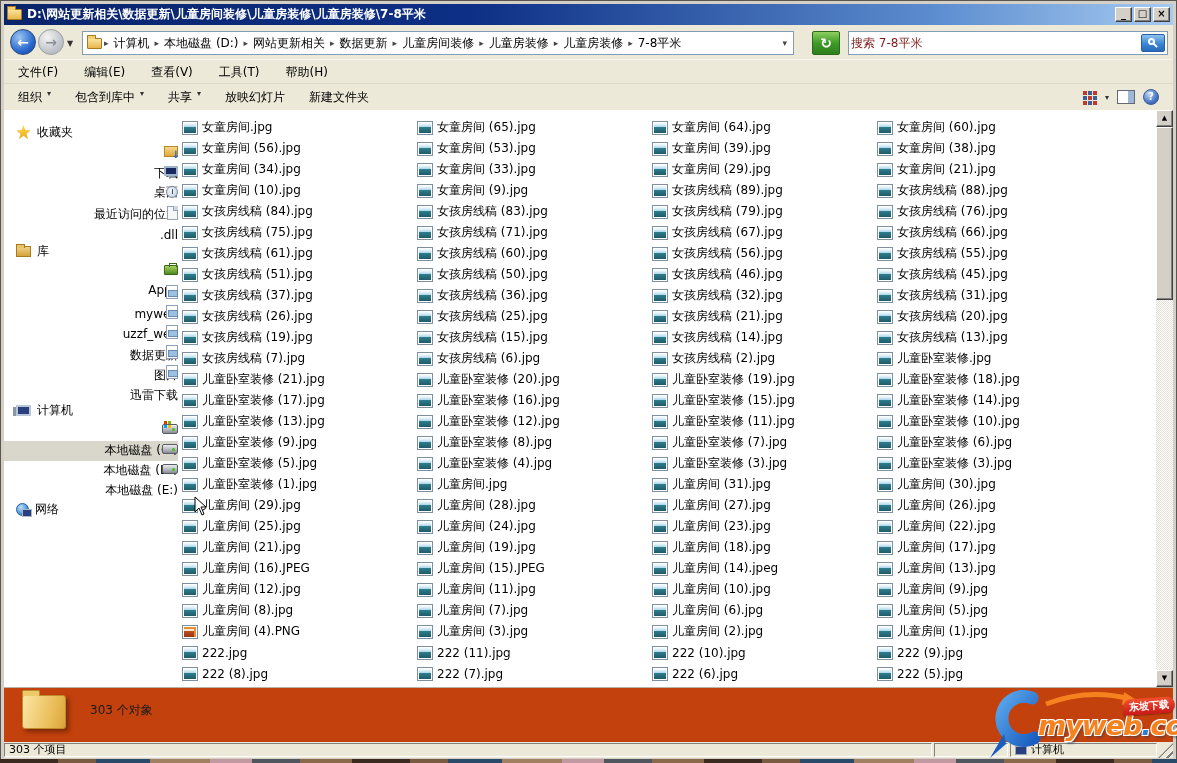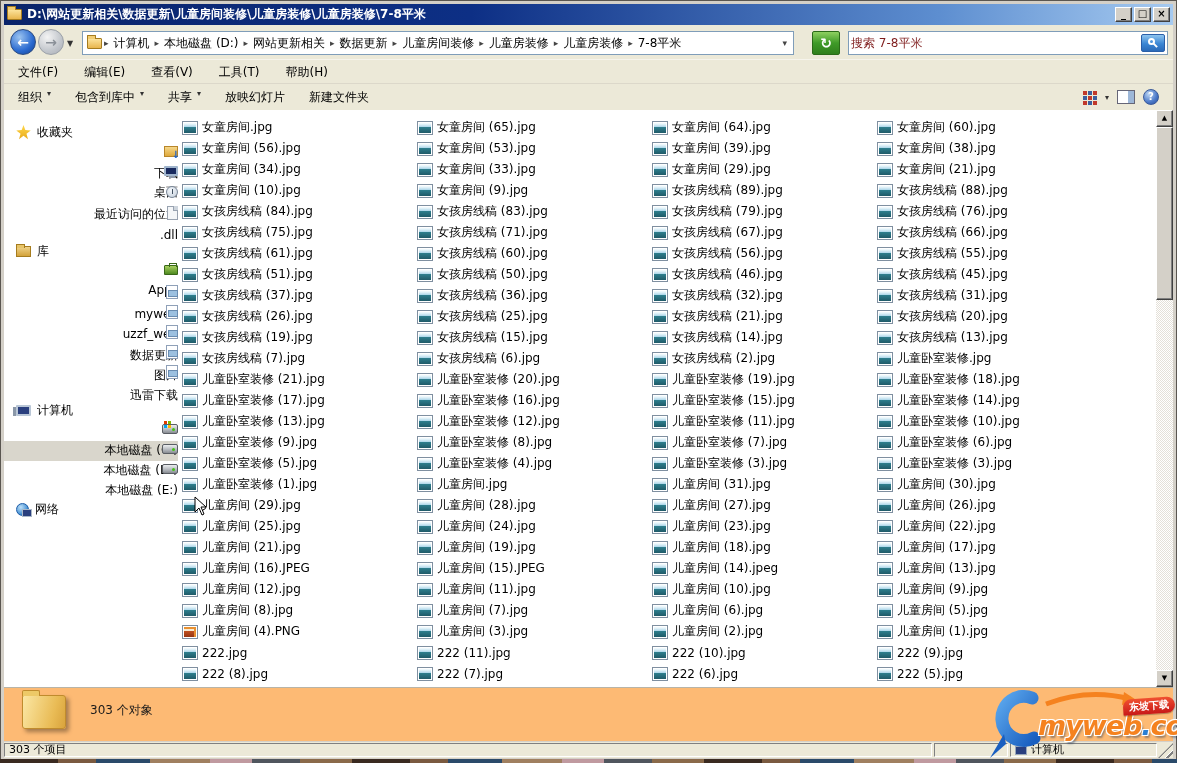--- a/index.html
+++ b/index.html
@@ -114,21 +114,21 @@
     background-image:linear-gradient(45deg,#fff 25%,transparent 25%,transparent 75%,#fff 75%),
                      linear-gradient(45deg,#fff 25%,transparent 25%,transparent 75%,#fff 75%);
     background-size:2px 2px; background-position:0 0,1px 1px; }
   .scroll-btn { position:absolute; left:0; width:17px; height:17px; background:#d4d0c8; border:1px solid;
     border-color:#fff #404040 #404040 #fff; box-shadow:inset -1px -1px 0 #808080;
     font-size:7px; text-align:center; line-height:15px; color:#000; }
   .scroll-up { top:0; } .scroll-down { bottom:0; }
   .scroll-thumb { position:absolute; left:0; top:17px; width:17px; height:173px; background:#d4d0c8;
     border:1px solid; border-color:#fff #404040 #404040 #fff; box-shadow:inset -1px -1px 0 #808080; }
   
-  .details { position:absolute; left:4px; top:687px; width:1169px; height:54px; background:#fdba74; border-top:1px solid #b8b4a8; }
+  .details { position:absolute; left:4px; top:687px; width:1169px; height:70px; background:#c2410c; border-top:1px solid #b8b4a8; }
   .big-folder { position:absolute; left:18px; top:7px; width:44px; height:34px;
     background:linear-gradient(105deg,#fbe7a4,#e9bb55 70%,#d9a33c); border:1px solid #c08b2d; border-radius:2px 3px 3px 3px;
     box-shadow:3px 3px 4px rgba(0,0,0,.35); }
   .big-folder::before { content:""; position:absolute; left:-1px; top:-6px; width:16px; height:5px;
     background:#edc967; border:1px solid #c08b2d; border-bottom:none; border-radius:2px 2px 0 0; }
   .details-text { position:absolute; left:86px; top:14px; font-size:12px; color:#1a1a1a; }
   
   .statusbar { position:absolute; left:4px; top:742px; width:1169px; height:16px; background:#ece9d8; }
   .sb-panel { position:absolute; top:1px; height:14px; border:1px solid; border-color:#808080 #fff #fff #808080;
     font-size:11px; padding:0 4px; line-height:12px; display:flex; align-items:center; gap:4px; }

